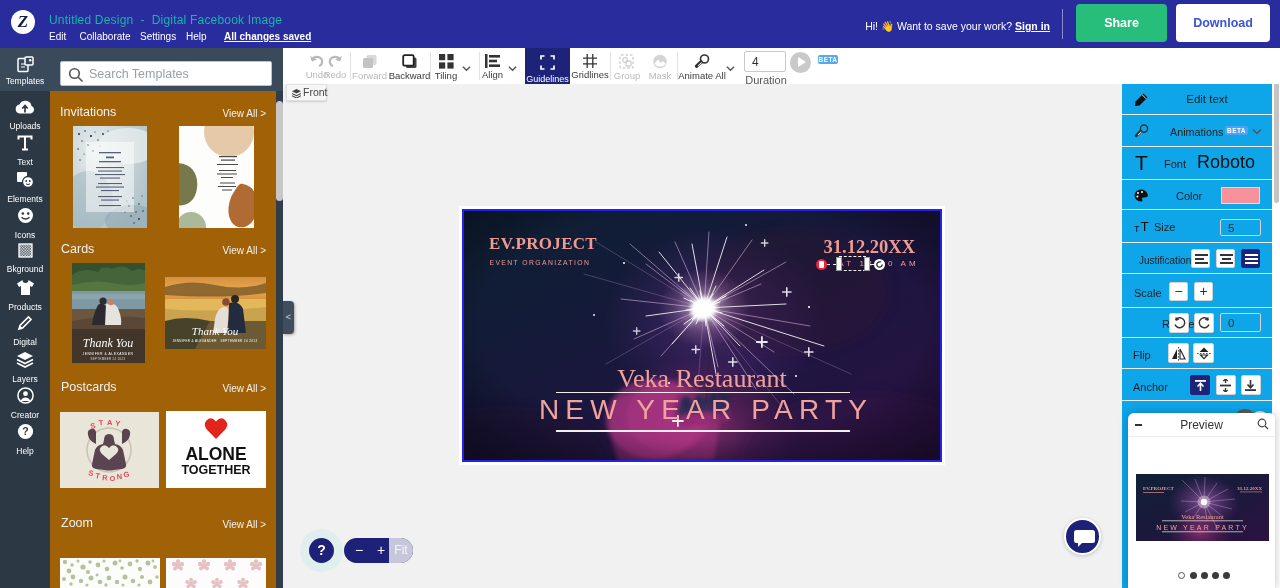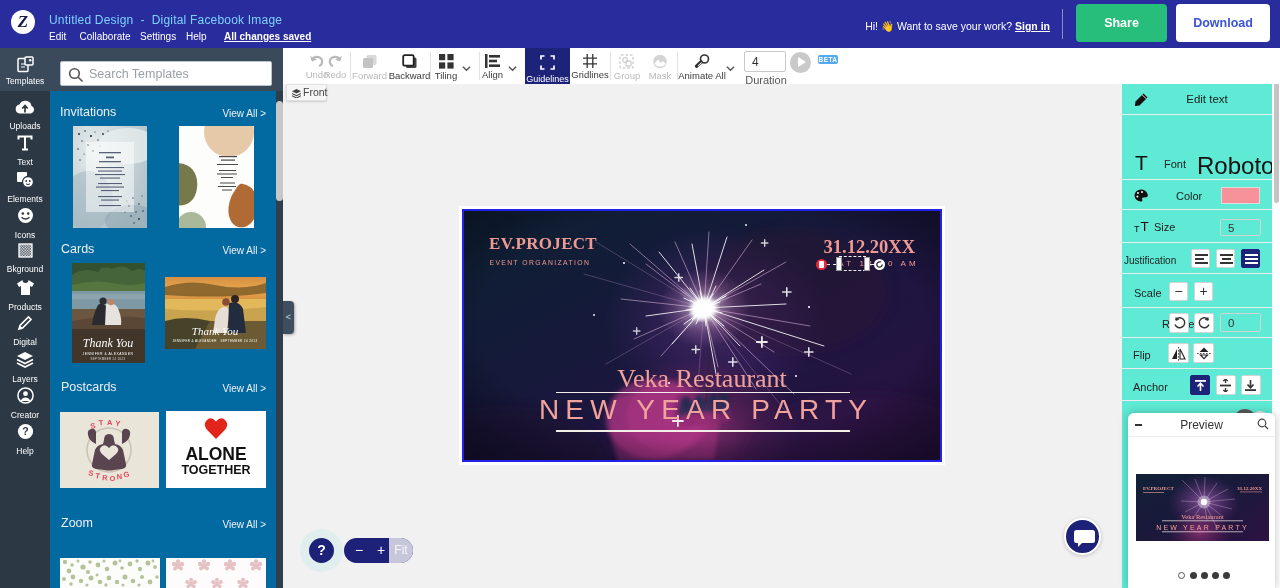--- a/index.html
+++ b/index.html
@@ -3,21 +3,21 @@
 <meta charset="utf-8">
 <style>
   * { margin:0; padding:0; box-sizing:border-box; }
   html,body { width:1280px; height:588px; overflow:hidden; font-family:"Liberation Sans", sans-serif; }
   body { position:relative; background:#f1f1f2; }
   .abs { position:absolute; }
 
   
   #topbar { position:absolute; left:0; top:0; width:1280px; height:48px; background:#282c9d; z-index:30; }
   #logo { position:absolute; left:11px; top:10px; width:24px; height:24px; border-radius:50%; background:#fff; color:#151a4a; font-family:"Liberation Serif", serif; font-style:italic; font-weight:bold; font-size:17px; text-align:center; line-height:23px; }
-  #doctitle { position:absolute; left:49px; top:12.5px; font-size:12px; color:#7dd3fc; letter-spacing:.2px; }
+  #doctitle { position:absolute; left:49px; top:12.5px; font-size:12px; color:#14b8a6; letter-spacing:.2px; }
   .menurow { position:absolute; top:31px; font-size:10px; color:#fff; }
   #signin { position:absolute; right:230px; top:20px; font-size:10.5px; color:#fff; }
   #signin a { color:#fff; font-weight:bold; text-decoration:underline; }
   #topsep { position:absolute; right:217px; top:9px; width:1px; height:30px; background:rgba(255,255,255,.45); }
   #sharebtn { position:absolute; left:1076px; top:4px; width:91px; height:38px; background:#27be7b; border-radius:4px; color:#fff; font-size:12.5px; font-weight:bold; text-align:center; line-height:38px; }
   #dlbtn { position:absolute; left:1176px; top:4px; width:94px; height:38px; background:#fff; border-radius:4px; color:#3b53d6; font-size:12.5px; font-weight:bold; text-align:center; line-height:38px; }
 
   
   #toolbar { position:absolute; left:283px; top:48px; width:997px; height:36px; background:#fff; z-index:20; }
   .tbtn { position:absolute; top:0; height:36px; text-align:center; color:#3a3a3a; }
@@ -38,42 +38,42 @@
 
   
   #searchrow { position:absolute; left:0; top:48px; width:283px; height:43px; background:#3b4a5a; z-index:10; }
   #tplbtn { position:absolute; left:0; top:0; width:50px; height:43px; color:#fff; text-align:center; }
   #tplbtn .lb { font-size:8.5px; display:block; margin-top:-1px; }
   #searchbox { position:absolute; left:60px; top:13px; width:212px; height:25px; background:#fff; border:1px solid #b9c4cf; border-radius:2px; }
   #searchbox .ph { position:absolute; left:28px; top:5px; font-size:12.5px; color:#9aa0a6; }
   #sidebar { position:absolute; left:0; top:91px; width:50px; height:497px; background:#2c3844; z-index:10; }
   .sbitem { position:absolute; left:0; width:50px; text-align:center; color:#fff; }
   .sbitem .lb { display:block; font-size:8.5px; margin-top:2px; }
-  #panel { position:absolute; left:50px; top:91px; width:233px; height:497px; background:#0369a1; z-index:10; overflow:hidden; }
+  #panel { position:absolute; left:50px; top:91px; width:233px; height:497px; background:#a16207; z-index:10; overflow:hidden; }
   .sechead { position:absolute; font-size:12.5px; color:#eef1f4; }
   .viewall { position:absolute; font-size:10px; color:#eef1f4; width:50px; text-align:right; white-space:nowrap; }
   .thumb { position:absolute; overflow:hidden; }
   #pscroll { position:absolute; left:276px; top:91px; width:7px; height:497px; background:#303e4c; z-index:12; }
   #pthumb { position:absolute; left:275.5px; top:101px; width:7px; height:100px; background:#c7c7c7; border-radius:4px; z-index:13; }
   #collapsetab { position:absolute; left:283px; top:301px; width:11px; height:33px; background:#3f4e5e; border-radius:0 4px 4px 0; box-shadow:1px 1px 3px rgba(0,0,0,.3); z-index:11; color:#cfd6dd; font-size:9px; line-height:33px; text-align:center; }
 
   
   #canvasarea { position:absolute; left:283px; top:84px; width:839px; height:504px; background:#f1f1f2; }
   #design { position:absolute; left:462px; top:209px; width:480px; height:253px; border:2px solid #2222e8; outline:3px solid #fff; background:#141c36; z-index:5; overflow:hidden; }
 
   
   #helpc { position:absolute; left:309px; top:538px; width:25px; height:25px; border-radius:50%; background:#1d2178; color:#fff; font-size:14px; font-weight:bold; text-align:center; line-height:25px; box-shadow:0 0 0 9px rgba(210,235,235,.55); z-index:6; }
   #zoompill { position:absolute; left:344px; top:538px; width:69px; height:25px; border-radius:13px; background:#1d2178; z-index:6; overflow:hidden; }
   #zoompill .fit { position:absolute; right:0; top:0; width:24px; height:25px; background:#c7c7dc; color:#f5f5fa; font-size:12px; line-height:25px; text-align:center; }
   #zoompill .mm { position:absolute; left:11px; top:0; color:#fff; font-size:14px; line-height:24px; }
   #zoompill .pp { position:absolute; left:33px; top:0; color:#fff; font-size:14px; line-height:24px; }
   #chatbtn { position:absolute; left:1064px; top:518px; width:37px; height:37px; border-radius:50%; background:#1d2178; border:2px solid #fff; box-shadow:0 1px 4px rgba(0,0,0,.2); z-index:6; }
 
   
-  #rpanel { position:absolute; left:1122px; top:84px; width:150px; height:504px; background:#5eead4; z-index:8; }
+  #rpanel { position:absolute; left:1122px; top:84px; width:150px; height:504px; background:#0ea5e9; z-index:8; }
   .rrow { position:absolute; left:0; width:150px; border-bottom:1px solid #ececec; }
   .rlab { position:absolute; font-size:11px; color:#222; }
   .rbtn { position:absolute; width:19px; height:19px; border:1px solid #d4d4d4; border-radius:2px; background:#fff; }
   .rbtn.sel { background:#1d2379; border-color:#1d2379; }
   #rscroll { position:absolute; left:1272px; top:84px; width:8px; height:504px; background:#fff; z-index:9; }
   #rthumb { position:absolute; left:1274px; top:83px; width:5px; height:120px; background:#c4c4c4; border-radius:3px; z-index:10; }
 
   
   #preview { position:absolute; left:1128px; top:413px; width:147px; height:175px; background:#fff; border-radius:6px 6px 0 0; box-shadow:0 0 10px rgba(0,0,0,.25); z-index:15; }
   #preview .hd { position:absolute; left:0; top:0; width:100%; height:24px; border-bottom:1px solid #eee; }
@@ -795,43 +795,55 @@
 
 <div id="rpanel">
   <div class="rrow" style="top:0; height:31px;">
     <svg style="position:absolute; left:12px; top:8px;" width="15" height="15" viewBox="0 0 15 15">
         <path d="M9.5 1.5 L13.5 5.5 L5.5 13.5 L1 14 L1.5 9.5 Z" fill="#111"></path>
         <path d="M3.2 13.7 L1 14 L1.3 11.8 Z" fill="#111"></path>
         <path d="M8.2 2.8 L12.2 6.8" stroke="#fff" stroke-width=".9"></path>
       </svg>
     <div class="rlab" style="left:20px; right:0; top:9px; text-align:center; font-size:11.5px;">Edit text</div>
   </div>
+  <div class="rrow" style="top:31px; height:32px;">
+    <svg style="position:absolute; left:11px; top:9px;" width="17" height="14" viewBox="0 0 17 14">
+        <circle cx="11" cy="4.6" r="3.6" fill="none" stroke="#333" stroke-width="1.4"></circle>
+        <path d="M7.8 7.2 L3.2 11.6" stroke="#333" stroke-width="3" stroke-linecap="round"></path>
+        <path d="M8.2 7.8 L5 11" stroke="#fff" stroke-width=".9"></path>
+      </svg>
+    <div class="rlab" style="left:48px; top:11px; font-size:10.8px;">Animations</div>
+    <div style="position:absolute; left:103px; top:10.5px; width:23px; height:9.5px; background:#4da3f2; border-radius:2px; color:#fff; font-size:6.5px; font-weight:bold; text-align:center; line-height:9.5px; letter-spacing:.4px;">BETA</div>
+    <svg style="position:absolute; left:130px; top:12px;" width="10" height="9" viewBox="0 0 10 9">
+        <path d="M1 2.5 L5 6.5 L9 2.5" fill="none" stroke="#555" stroke-width="1.4"></path>
+      </svg>
+  </div>
   <div class="rrow" style="top:63px; height:33px;">
     <div style="position:absolute; left:13px; top:4px; font-size:21px; color:#111;">T</div>
     <div class="rlab" style="left:42px; top:11px;">Font</div>
-    <div style="position:absolute; left:75px; top:5px; font-size:24px; color:#111;">Roboto</div>
+    <div style="position:absolute; left:75px; top:5px; font-size:18px; color:#111;">Roboto</div>
   </div>
   <div class="rrow" style="top:96px; height:30px;">
     <svg style="position:absolute; left:12px; top:9px;" width="14" height="13" viewBox="0 0 14 13">
         <path d="M7 .5 A6.5 6 0 1 0 7 12.5 q2 0 1.2-1.8 q-.9-2 1.3-2.2 l2.7-.2 q2.3-.3 1.3-3.3 Q12 .5 7 .5 Z" fill="#111"></path>
         <circle cx="4" cy="4" r="1" fill="#fff"></circle>
         <circle cx="8" cy="3" r="1" fill="#fff"></circle>
         <circle cx="3.4" cy="7.5" r="1" fill="#fff"></circle>
       </svg>
     <div class="rlab" style="left:54px; top:10px;">Color</div>
     <div style="position:absolute; left:99px; top:7px; width:39px; height:17px; background:#f7929a; border:1px solid #ddd;"></div>
   </div>
   <div class="rrow" style="top:126px; height:33px;">
     <div style="position:absolute; left:12px; top:14px; font-size:9px; color:#111;">T</div>
     <div style="position:absolute; left:18.5px; top:9px; font-size:13.5px; color:#111;">T</div>
     <div class="rlab" style="left:32px; top:11px;">Size</div>
     <div style="position:absolute; left:98px; top:9px; width:41px; height:17px; border:1px solid #d4d4d4; border-radius:2px; font-size:11.5px; color:#333; padding:2px 0 0 7px;">5</div>
   </div>
   <div class="rrow" style="top:159px; height:31px;">
-    <div class="rlab" style="left:2px; top:12px; font-size:10px;">Justification</div>
+    <div class="rlab" style="left:17px; top:12px; font-size:10px;">Justification</div>
     <div class="rbtn" style="left:69px; top:6px;"><svg width="17" height="17" viewBox="0 0 17 17" style="margin:1px;">
           <g fill="#333">
             <rect x="2" y="3" width="13" height="2"></rect>
             <rect x="2" y="7" width="9" height="2"></rect>
             <rect x="2" y="11" width="13" height="2"></rect>
           </g>
         </svg></div>
     <div class="rbtn" style="left:94px; top:6px;"><svg width="17" height="17" viewBox="0 0 17 17" style="margin:1px;">
           <g fill="#333">
             <rect x="2" y="3" width="13" height="2"></rect>

